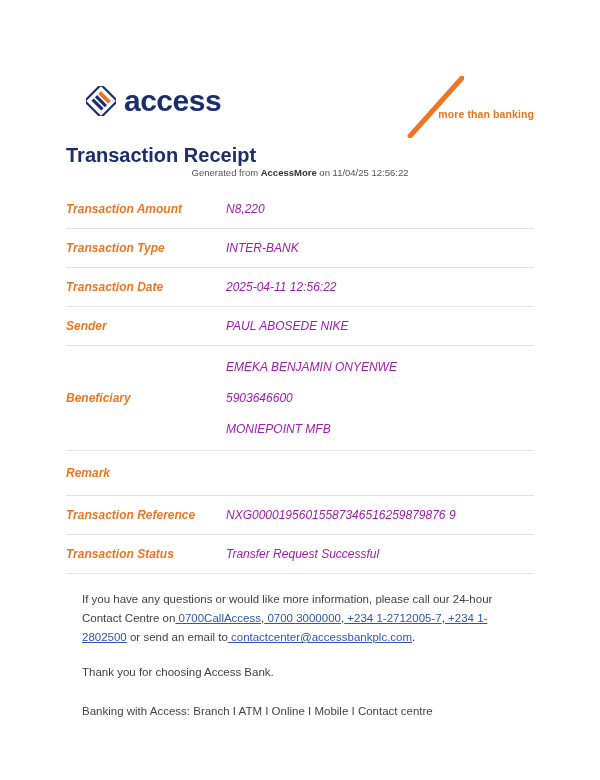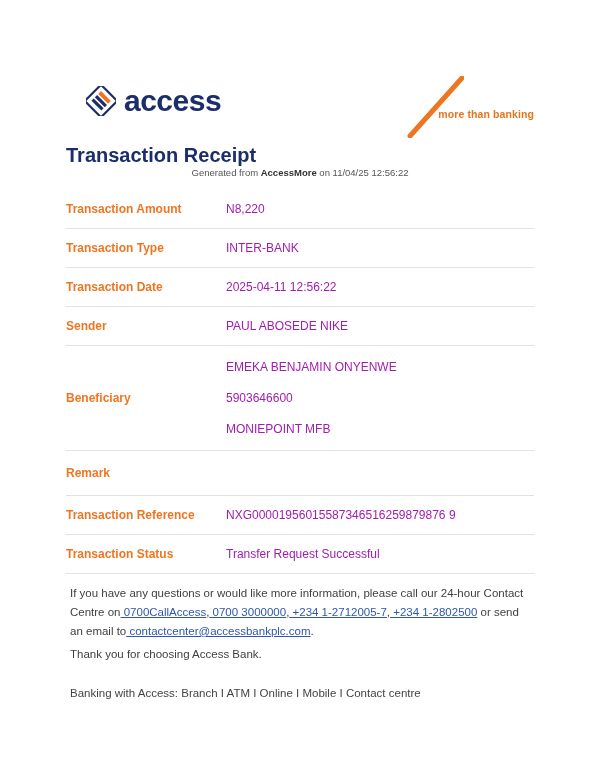--- a/index.html
+++ b/index.html
@@ -90,20 +90,21 @@
   .subtitle b {
     color: #333333;
   }
 
   
   table.details {
     width: 100%;
     border-collapse: collapse;
     margin-top: 12px;
     table-layout: fixed;
+    font-style: italic;
   }
   table.details td {
     border-bottom: 1px solid #e2e2e2;
     padding: 12px 0;
     vertical-align: middle;
     font-size: 12px;
   }
   td.label {
     width: 160px;
     color: #ee7623;
@@ -132,21 +133,21 @@
     margin-top: 10px;
     font-size: 11.5px;
     color: #3f3f3f;
     line-height: 1.65;
   }
   .footer a {
     color: #2f56b0;
     text-decoration: underline;
   }
   .footer p {
-    margin: 4px;
+    margin: 16px;
   }
   .footer .thanks {
     margin-top: 2px;
   }
   .footer .banking {
     margin-top: 20px;
     color: #444444;
   }
 </style>
 </head>

